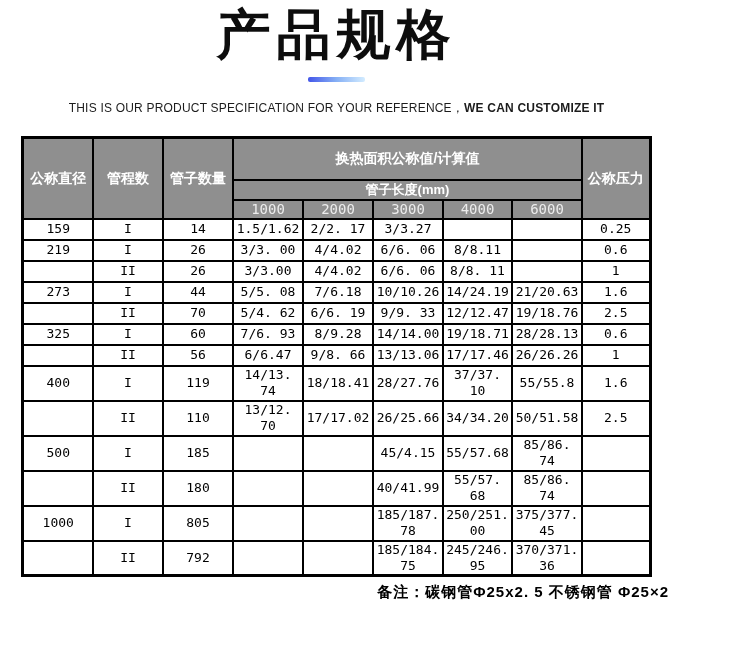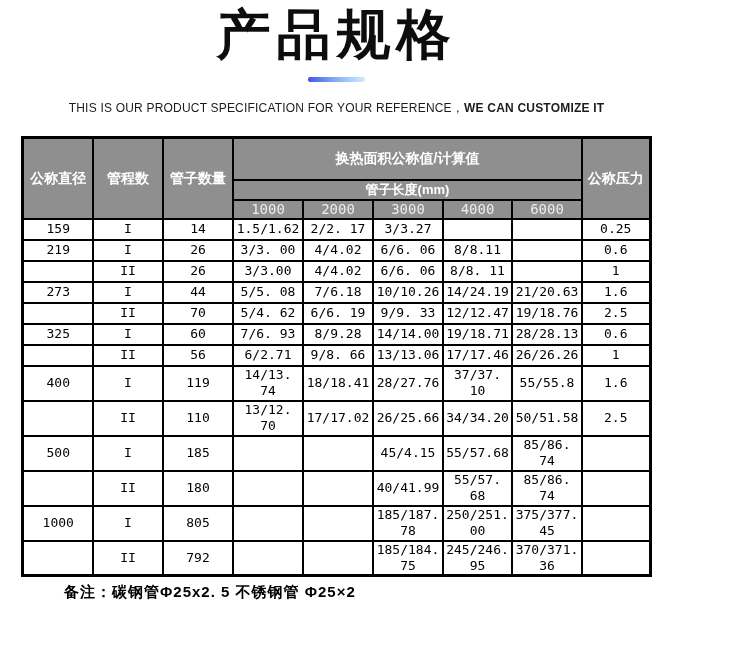--- a/index.html
+++ b/index.html
@@ -74,26 +74,27 @@
     background:#ffffff;
     color:#000000;
     font-family:"DejaVu Sans Mono","Liberation Mono",monospace;
     font-size:13px;
     white-space:pre-line;
     line-height:1.25;
   }
   tbody tr{height:21px;}
   tbody tr.tall{height:35px;}
   .note{
-    margin:6px 16px 0 64px;
+    margin:6px 4px 0 64px;
     font-size:15px;
     font-weight:bold;
     color:#000000;
     letter-spacing:1px;
     font-family:"Liberation Sans","DejaVu Sans",sans-serif;
+    text-align:right;
   }
 </style>
 </head>
 <body>
 
 <div class="page">
 
   <div class="page-title">产品规格</div>
 
   <div class="accent-divider"></div>
@@ -197,21 +198,21 @@
           <td>8/9.28</td>
           <td>14/14.00</td>
           <td>19/18.71</td>
           <td>28/28.13</td>
           <td>0.6</td>
         </tr>
         <tr>
           <td></td>
           <td>II</td>
           <td>56</td>
-          <td>6/2.71</td>
+          <td>6/6.47</td>
           <td>9/8. 66</td>
           <td>13/13.06</td>
           <td>17/17.46</td>
           <td>26/26.26</td>
           <td>1</td>
         </tr>
         <tr class="tall">
           <td>400</td>
           <td>I</td>
           <td>119</td>

